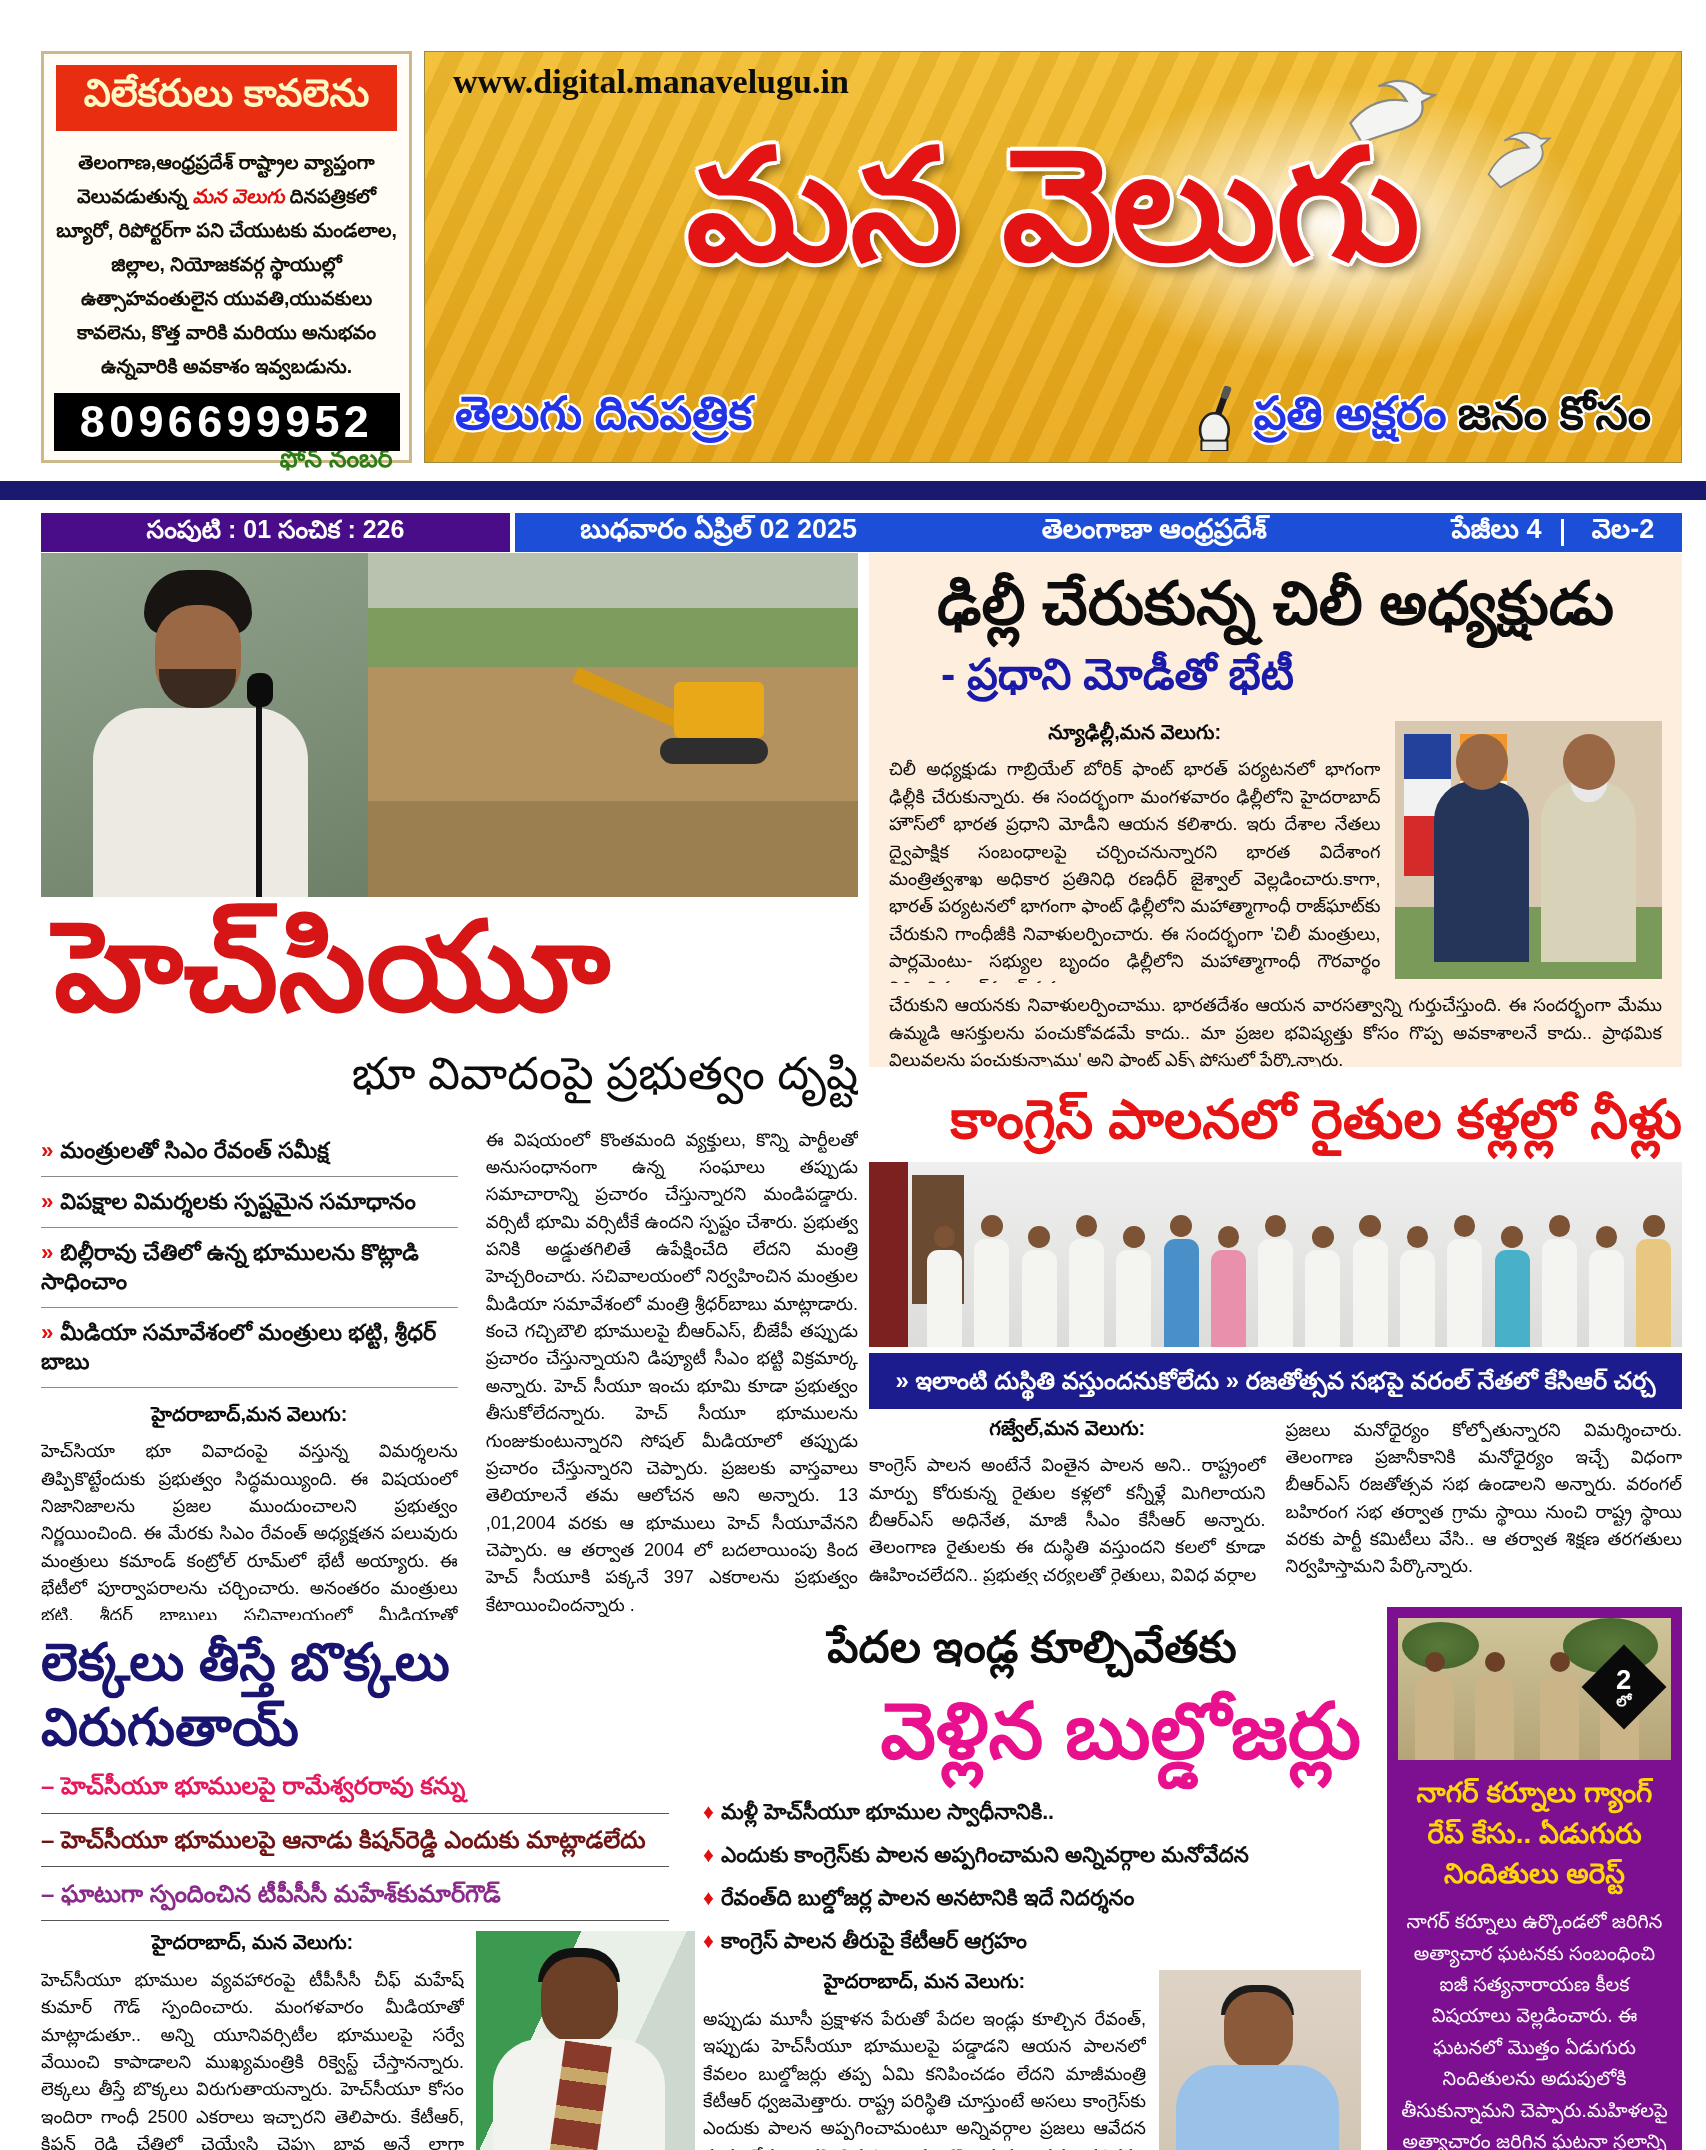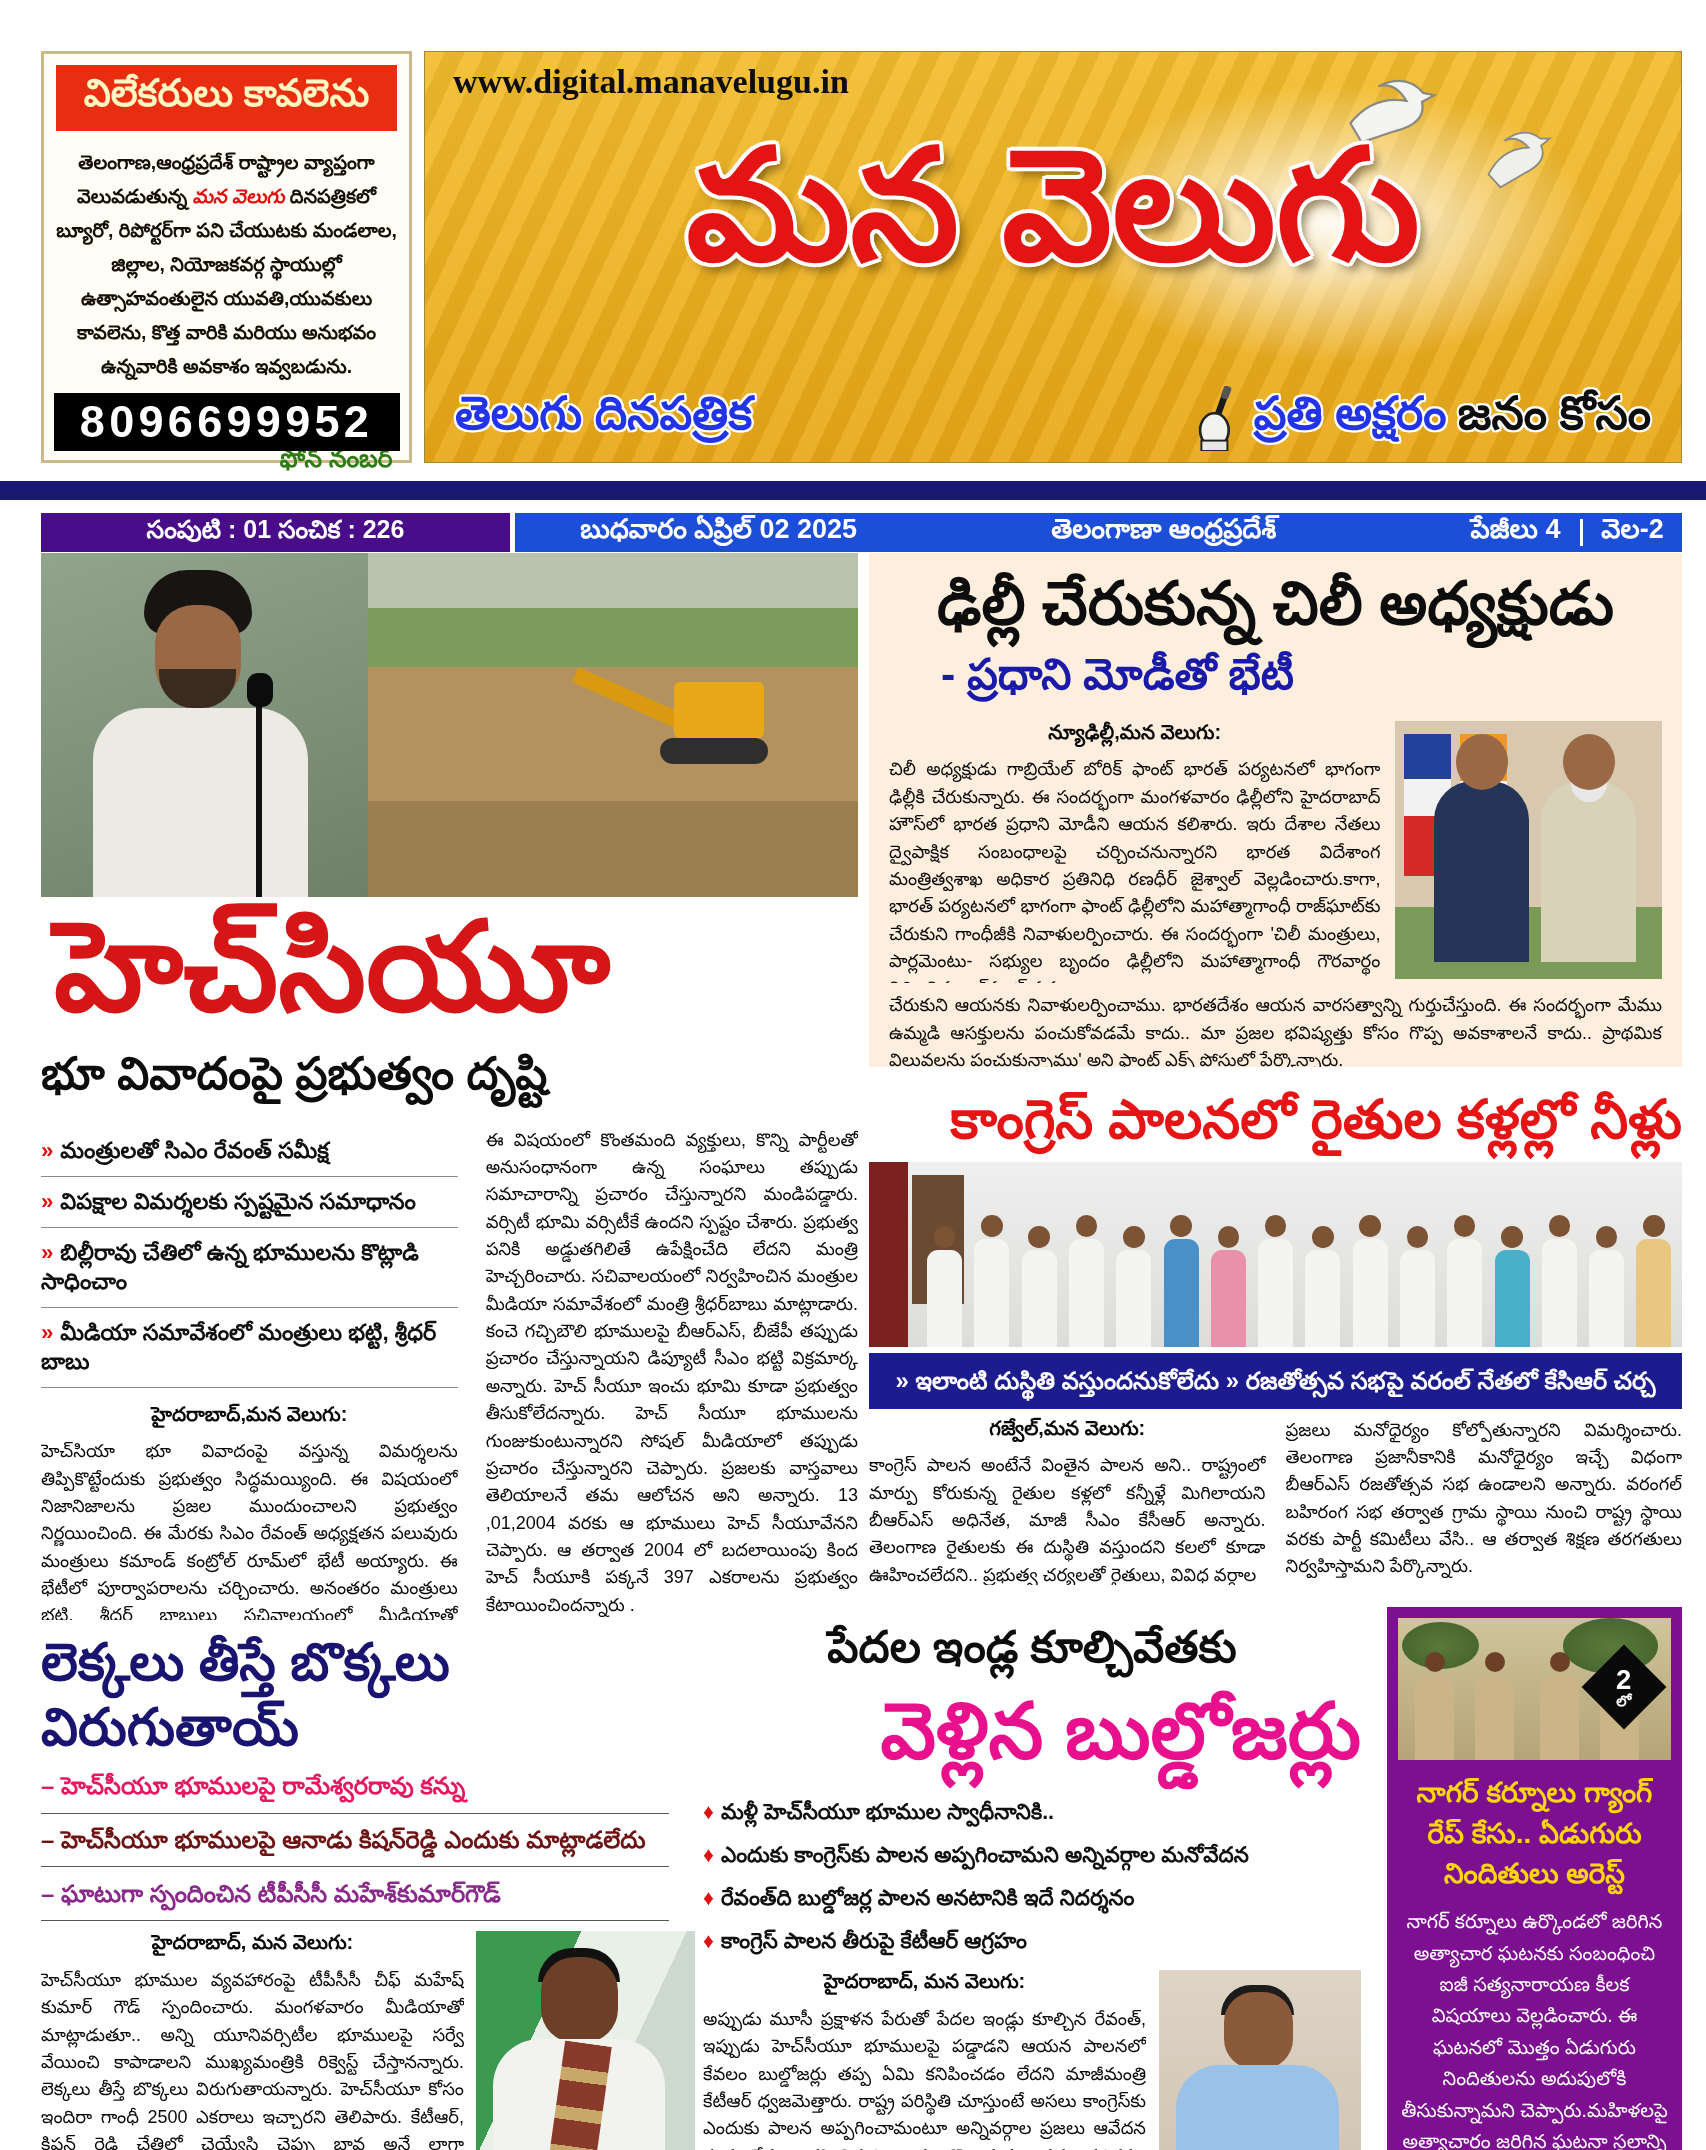--- a/index.html
+++ b/index.html
@@ -35,40 +35,40 @@
 
   
   .navy-rule{position:absolute;left:0;top:481px;width:1707px;height:19px;background:#191970;}
   .date-bar{position:absolute;left:41px;top:513px;width:1641px;height:39px;display:flex;gap:5.2px;}
   .issue-box{width:469px;background:#4a0d8a;color:#fff;display:flex;align-items:center;justify-content:center;font-size:25px;font-weight:bold;}
   .date-box{flex:1;background:#1d4ed8;color:#fff;display:flex;align-items:center;font-size:27px;font-weight:bold;}
   .d-date{margin-left:65px;}
   .d-region{margin-left:auto;margin-right:auto;}
   .d-pages{margin-right:20px;}
   .d-div{width:2.6px;height:70%;background:#fff;}
-  .d-price{width:99px;text-align:center;}
+  .d-price{width:118px;text-align:center;}
 
   
   .lead{position:absolute;left:41px;top:553px;width:817px;height:1067px;overflow:hidden;}
   .lead-photo{position:relative;width:100%;height:344px;overflow:hidden;background:linear-gradient(#a8b4a2,#8e9c86);}
   .lp-left{position:absolute;left:0;top:0;width:40%;height:100%;background:linear-gradient(160deg,#93a48e,#6f8069);}
   .lp-hair{position:absolute;left:103px;top:17px;width:108px;height:65px;border-radius:52px 52px 26px 26px;background:#171412;}
   .lp-face{position:absolute;left:114px;top:52px;width:86px;height:99px;border-radius:39px;background:#9a6844;}
   .lp-beard{position:absolute;left:118px;top:116px;width:77px;height:39px;border-radius:0 0 34px 34px;background:#3a2a20;}
   .lp-torso{position:absolute;left:52px;top:155px;width:215px;height:189px;border-radius:52px 52px 0 0;background:#eceae2;}
   .lp-mic{position:absolute;left:215px;top:142px;width:6px;height:202px;background:#111;}
   .lp-michead{position:absolute;left:206px;top:120px;width:26px;height:34px;border-radius:11.2px;background:#0c0c0c;}
   .lp-right{position:absolute;right:0;top:0;width:60%;height:100%;
     background:linear-gradient(180deg,#b8c2ae 0 16%,#7e9c5e 16% 33%,#b3925f 33% 72%,#9c7f51 72%);}
   .exc{position:absolute;right:90px;top:112px;width:185px;height:99px;}
   .exc .arm{position:absolute;left:-13px;top:26px;width:120px;height:16.3px;background:#d99a12;transform:rotate(24deg);}
   .exc .cab{position:absolute;right:4.3px;top:17px;width:90px;height:56px;background:#e8a818;border-radius:6px;}
   .exc .trk{position:absolute;right:0;bottom:0;width:108px;height:26px;background:#2e2e2e;border-radius:13px;}
   .lead-headline{margin-top:4.3px;padding-left:13px;font-size:125px;line-height:1.05;font-weight:bold;color:#d61616;}
-  .lead-sub{margin-top:15.5px;text-align:left;font-size:45px;font-weight:bold;color:#0d0d0d;}
+  .lead-sub{margin-top:15.5px;text-align:right;font-size:45px;font-weight:normal;color:#0d0d0d;}
   .lead-grid{margin-top:15.5px;display:flex;gap:28px;height:516px;overflow:hidden;}
   .lead-left{width:51%;}
   .lb{font-size:22.4px;font-weight:bold;color:#111;padding:9.5px 0 11.2px;border-bottom:1.3px solid #8a8a8a;line-height:1.3;}
   .lb .mark{color:#e01010;margin-right:6.9px;}
   .dateline{text-align:center;font-weight:bold;font-size:20px;margin:14.6px 0 7.7px;color:#0a0a0a;}
   .btext{font-size:18px;line-height:1.52;text-align:justify;color:#0a0a0a;}
   .lead-right{flex:1;}
 
   
   .chile{position:absolute;left:869px;top:553px;width:813px;height:514px;background:#fdeedd;padding:15.5px 20px;overflow:hidden;}

